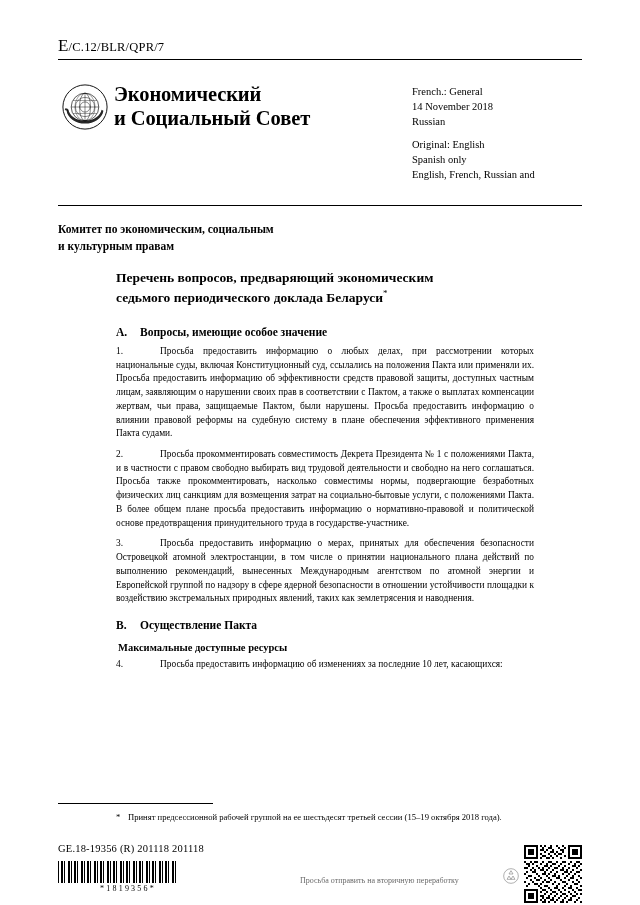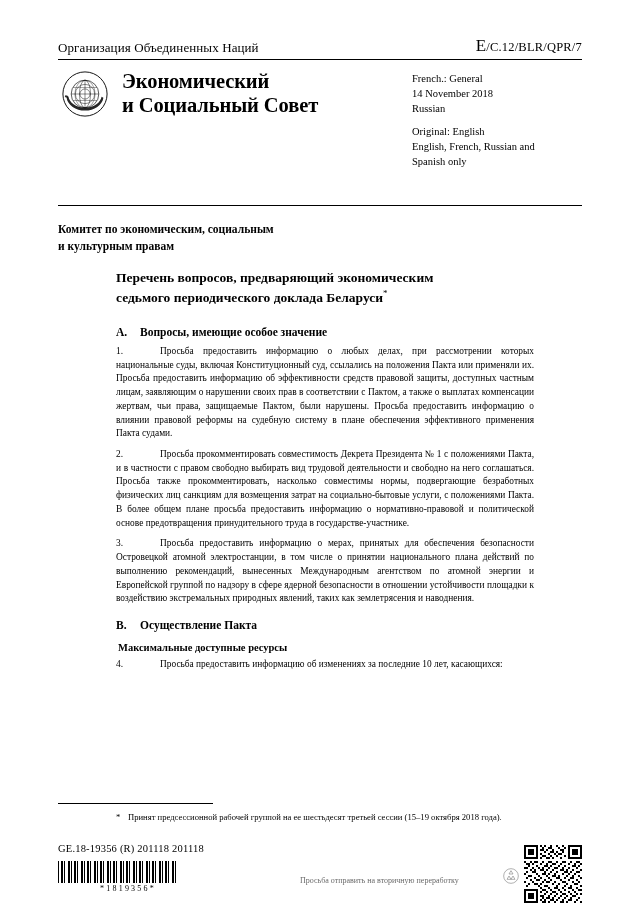--- a/index.html
+++ b/index.html
@@ -48,22 +48,21 @@
   .symbol .big {
     font-size: 17px;
   }
   .header-rule {
     border-top: 1px solid #000;
     width: 100%;
   }
 
   .header-body {
     display: flex;
-    margin-top: 9px;
-    gap: 8px;
+    margin-top: 22px;
   }
   .emblem-wrap {
     width: 54px;
     flex: 0 0 54px;
     display: flex;
     justify-content: center;
     align-items: flex-start;
     padding-top: 2px;
   }
   .title-block {
@@ -250,21 +249,20 @@
     height: 46px;
   }
 </style>
 </head>
 <body>
 
 <div class="page">
 
   <div class="header">
     <div class="header-top">
-      <div class="org-name">Организация Объединенных Наций</div>
       <div class="symbol">
         <span class="big">E</span><span>/C.12/BLR/QPR/7</span>
       </div>
     </div>
     <div class="header-rule"></div>
 
     <div class="header-body">
       <div class="emblem-wrap">
         <svg class="emblem" viewBox="0 0 100 100">
           <circle cx="50" cy="50" r="48" fill="none" stroke="#000" stroke-width="2"></circle>
@@ -284,22 +282,22 @@
       <div class="title-block">
         <div class="t1">Экономический</div>
         <div class="t2">и Социальный Совет</div>
       </div>
       <div class="distr-block">
         <div>French.: General</div>
         <div>14 November 2018</div>
         <div>Russian</div>
         <div style="height:8px"></div>
         <div>Original: English</div>
+        <div>Spanish only</div>
         <div>English, French, Russian and</div>
-        <div>Spanish only</div>
       </div>
     </div>
   </div>
 
   <div class="rule2"></div>
 
   <div class="committee">
     <div>Комитет по экономическим, социальным</div>
     <div>и культурным правам</div>
   </div>

